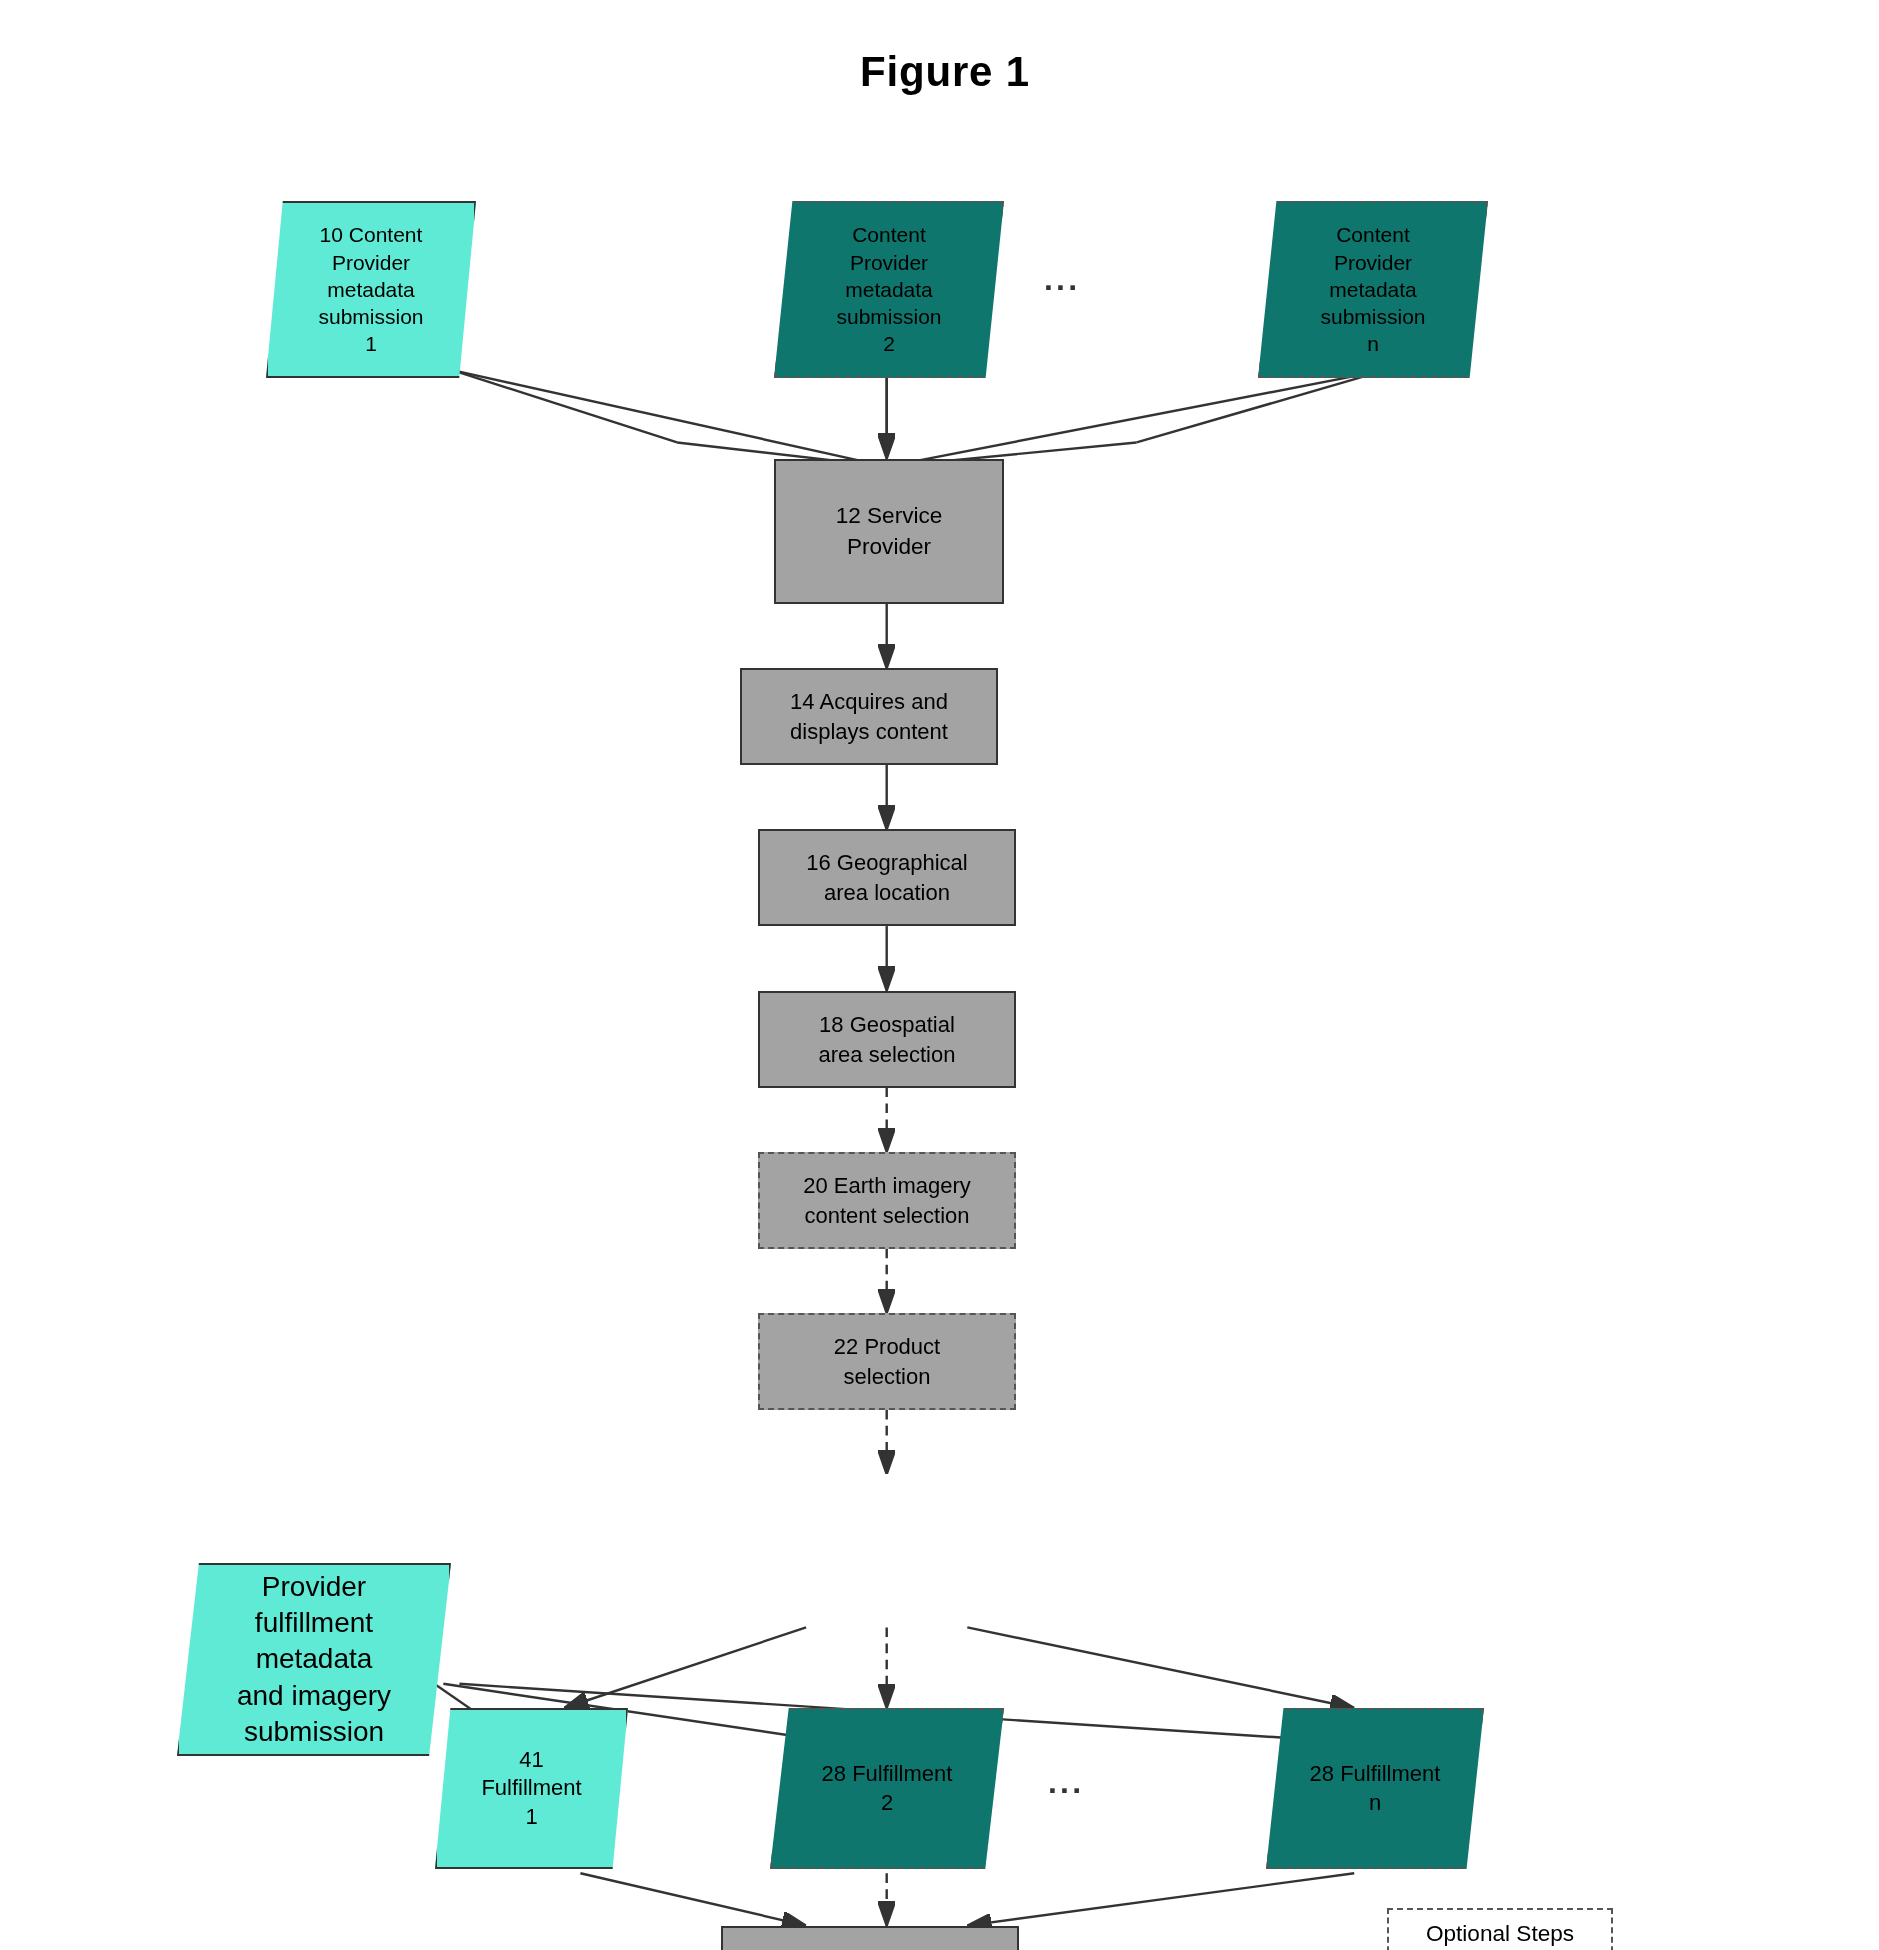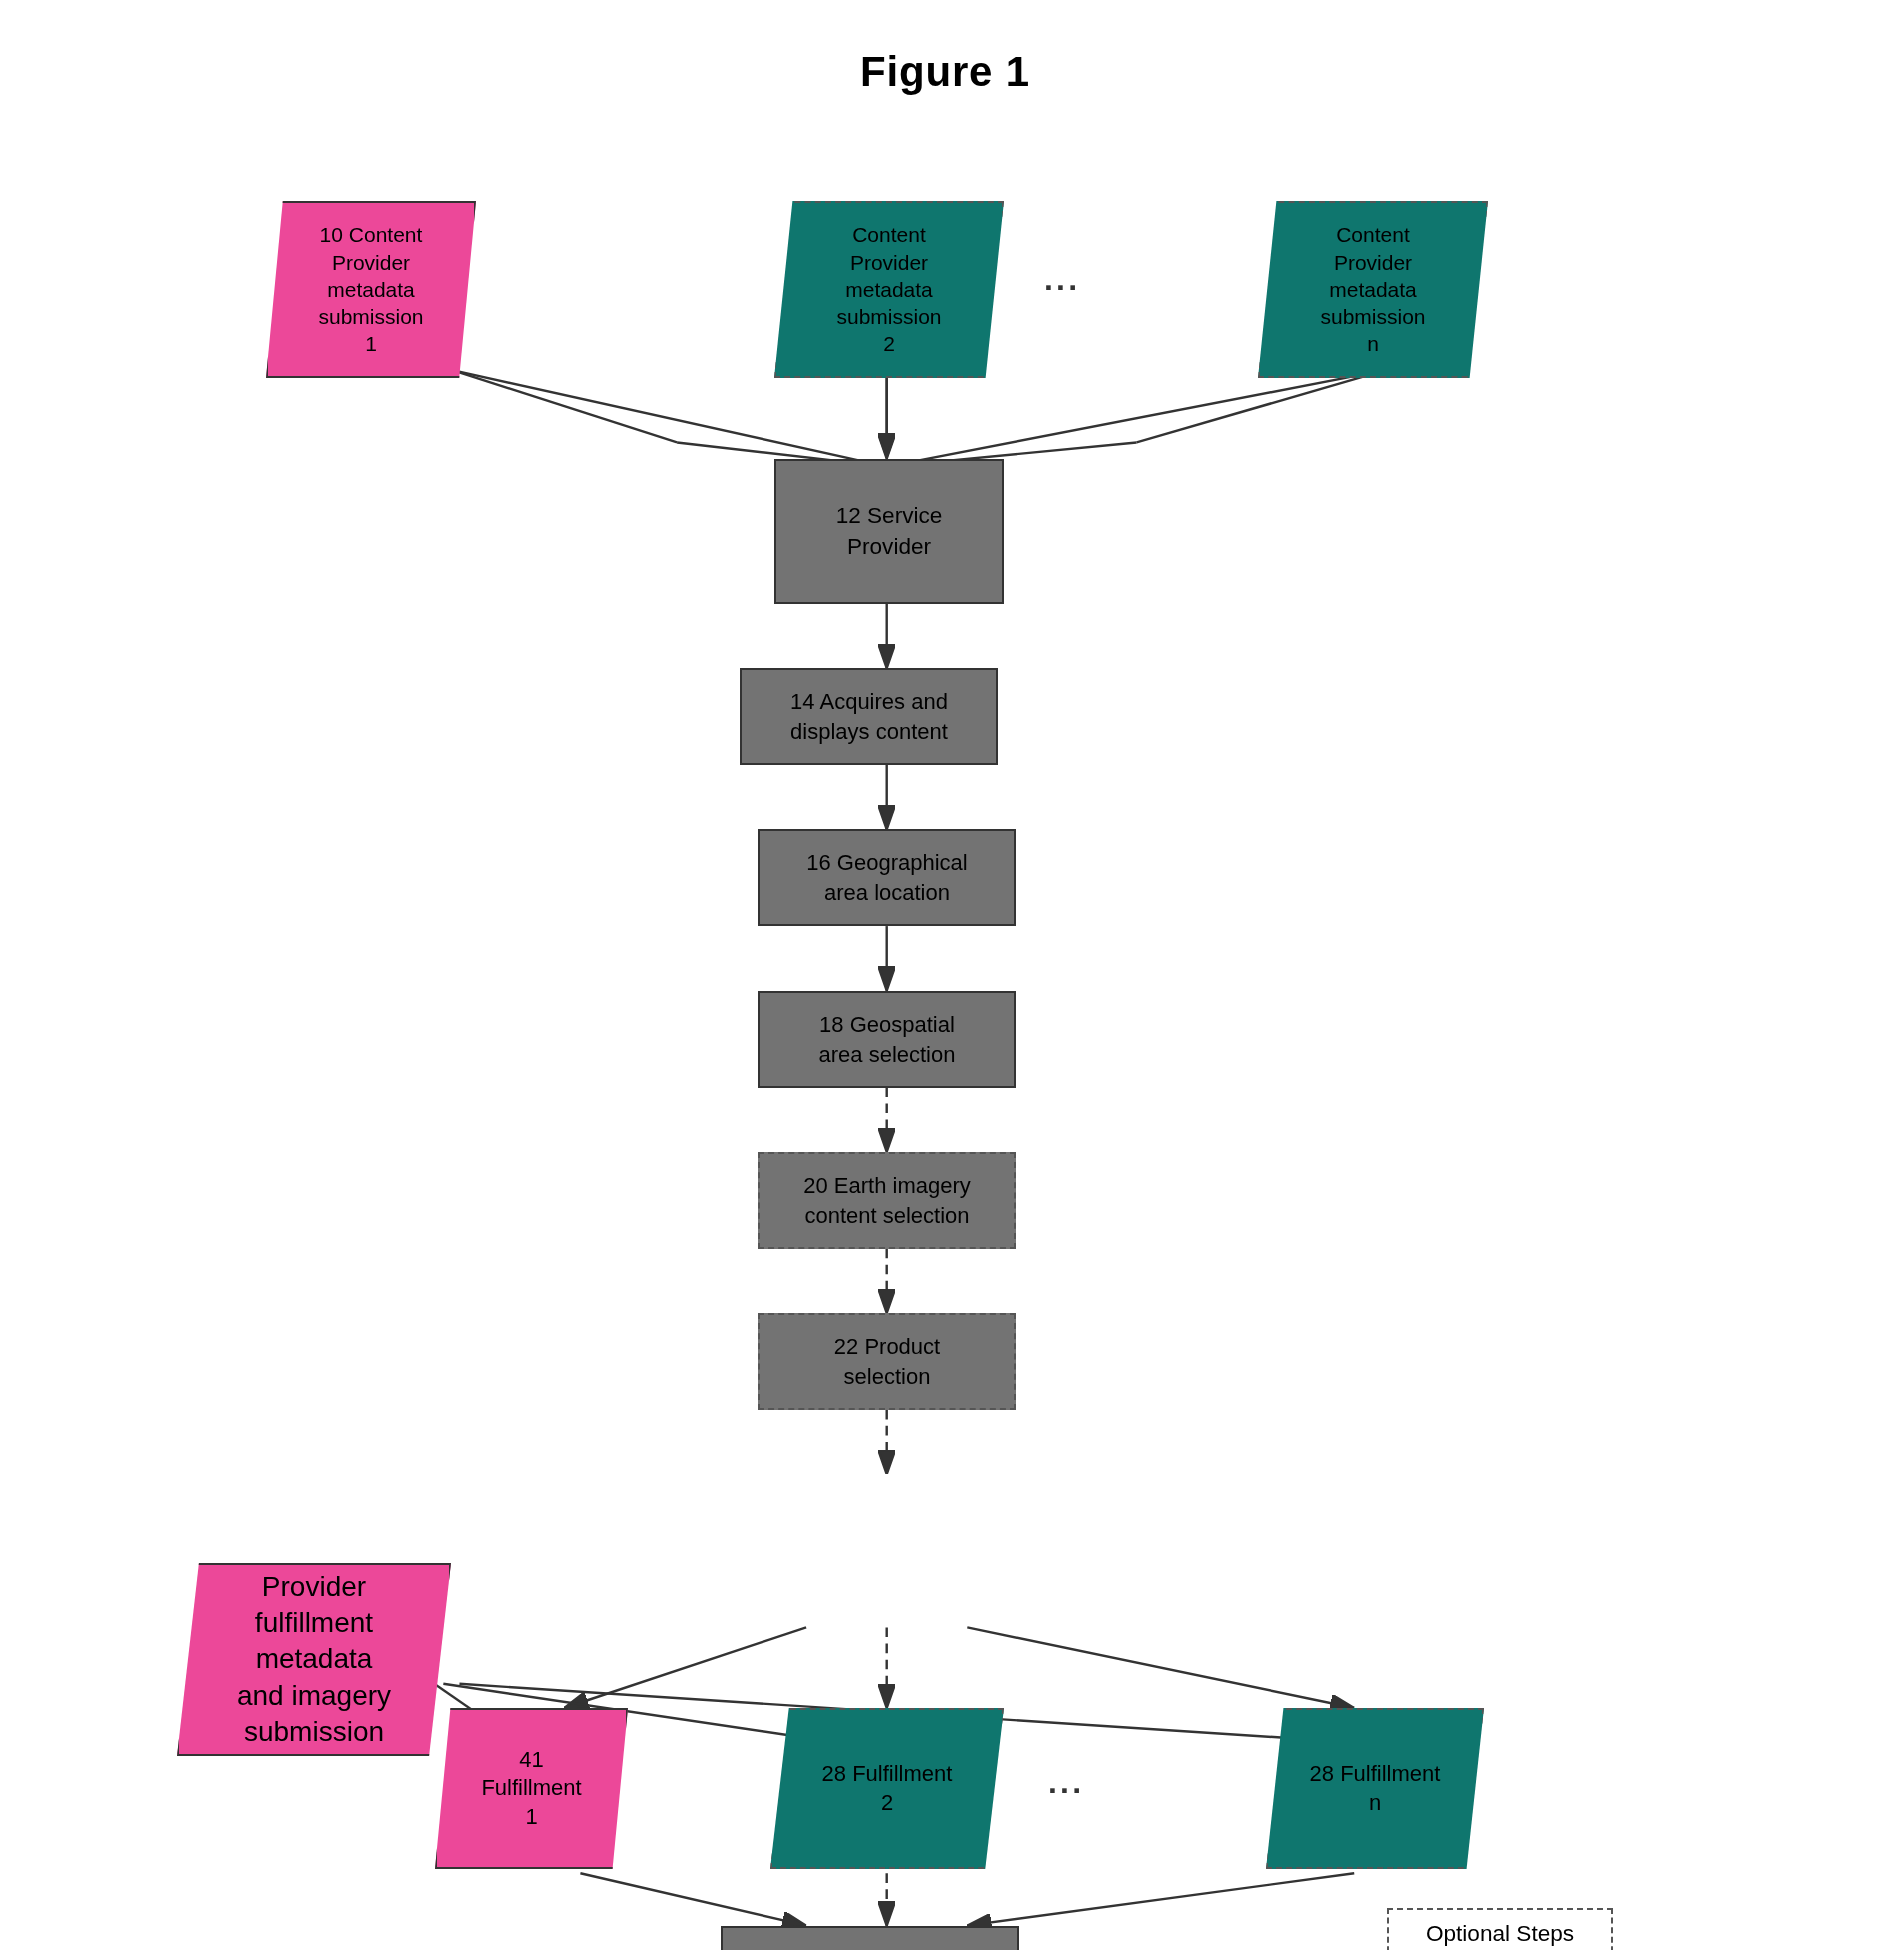--- a/index.html
+++ b/index.html
@@ -21,39 +21,39 @@
       padding-left: 11px;
     }
     .diagram-container {
       position: relative;
       width: 1879px;
       height: 1854px;
     }
     
     .parallelogram {
       position: absolute;
-      background: #ec4899;
+      background: #5eead4;
       border: 2.4px solid #333;
       display: flex;
       align-items: center;
       justify-content: center;
       text-align: center;
       font-size: 22.6px;
       line-height: 1.3;
       clip-path: polygon(8% 0%, 100% 0%, 92% 100%, 0% 100%);
       padding: 8px 16px;
     }
     .parallelogram.dashed {
       border: 2.4px dashed #555;
       background: #0f766e;
     }
     
     .rect-box {
       position: absolute;
-      background: #737373;
+      background: #a3a3a3;
       border: 2.4px solid #333;
       display: flex;
       align-items: center;
       justify-content: center;
       text-align: center;
       font-size: 22.6px;
       line-height: 1.35;
       padding: 4px 12px;
     }
     .rect-box.dashed {

